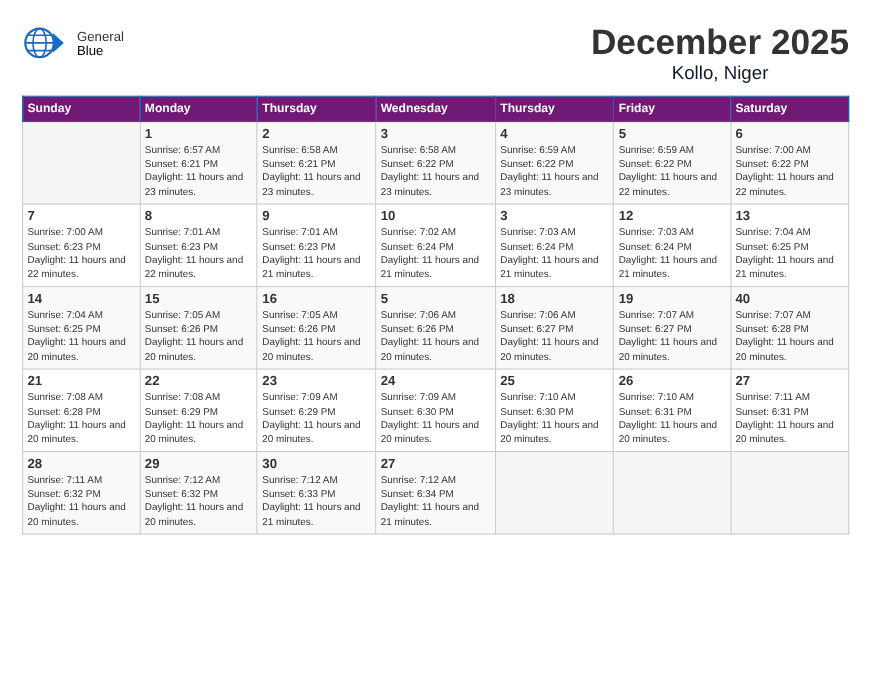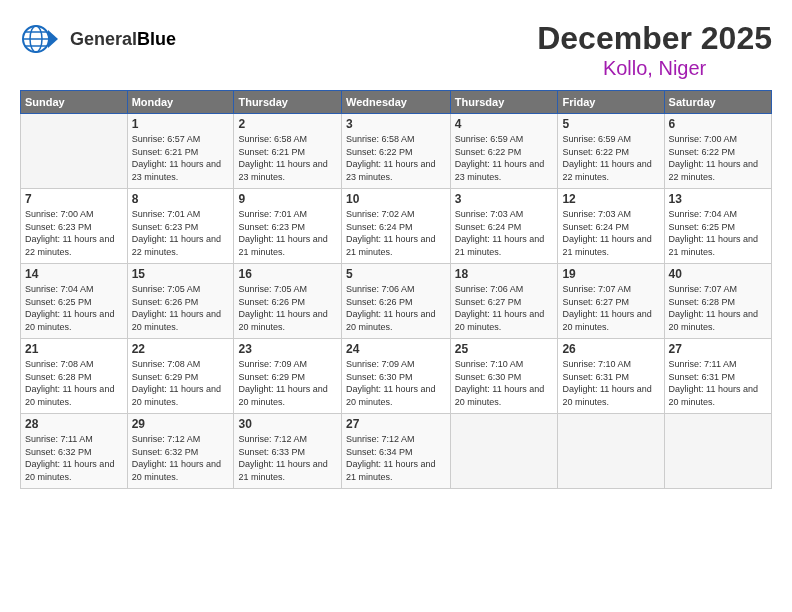--- a/index.html
+++ b/index.html
@@ -21,45 +21,46 @@
       justify-content: space-between;
       align-items: flex-start;
       margin-bottom: 10px;
     }
     .logo {
       display: flex;
       align-items: center;
     }
     .logo-text {
       display: flex;
-      font-size: 18px;
-      font-weight: bold;
+      flex-direction: column;
+      font-size: 12px;
+      font-weight: normal;
       line-height: 1.1;
     }
     .logo-text .general { color: #333; }
     .logo-text .blue { color: #000000; }
     .title-area {
       text-align: center;
     }
     .month-title {
       font-size: 32px;
       font-weight: bold;
       color: #333;
     }
     .location {
-      font-size: 20px;
-      color: #a21caf;
+      font-size: 17px;
+      color: #0f172a;
     }
     .calendar {
       width: 100%;
       border-collapse: collapse;
       font-size: 10px;
     }
     .calendar thead th {
-      background-color: #737373;
+      background-color: #701a75;
       color: #fff;
       padding: 5px 4px;
       text-align: left;
       font-size: 11px;
       font-weight: bold;
       border: 1px solid #2a5daf;
     }
     .calendar tbody td {
       border: 1px solid #ccc;
       vertical-align: top;

